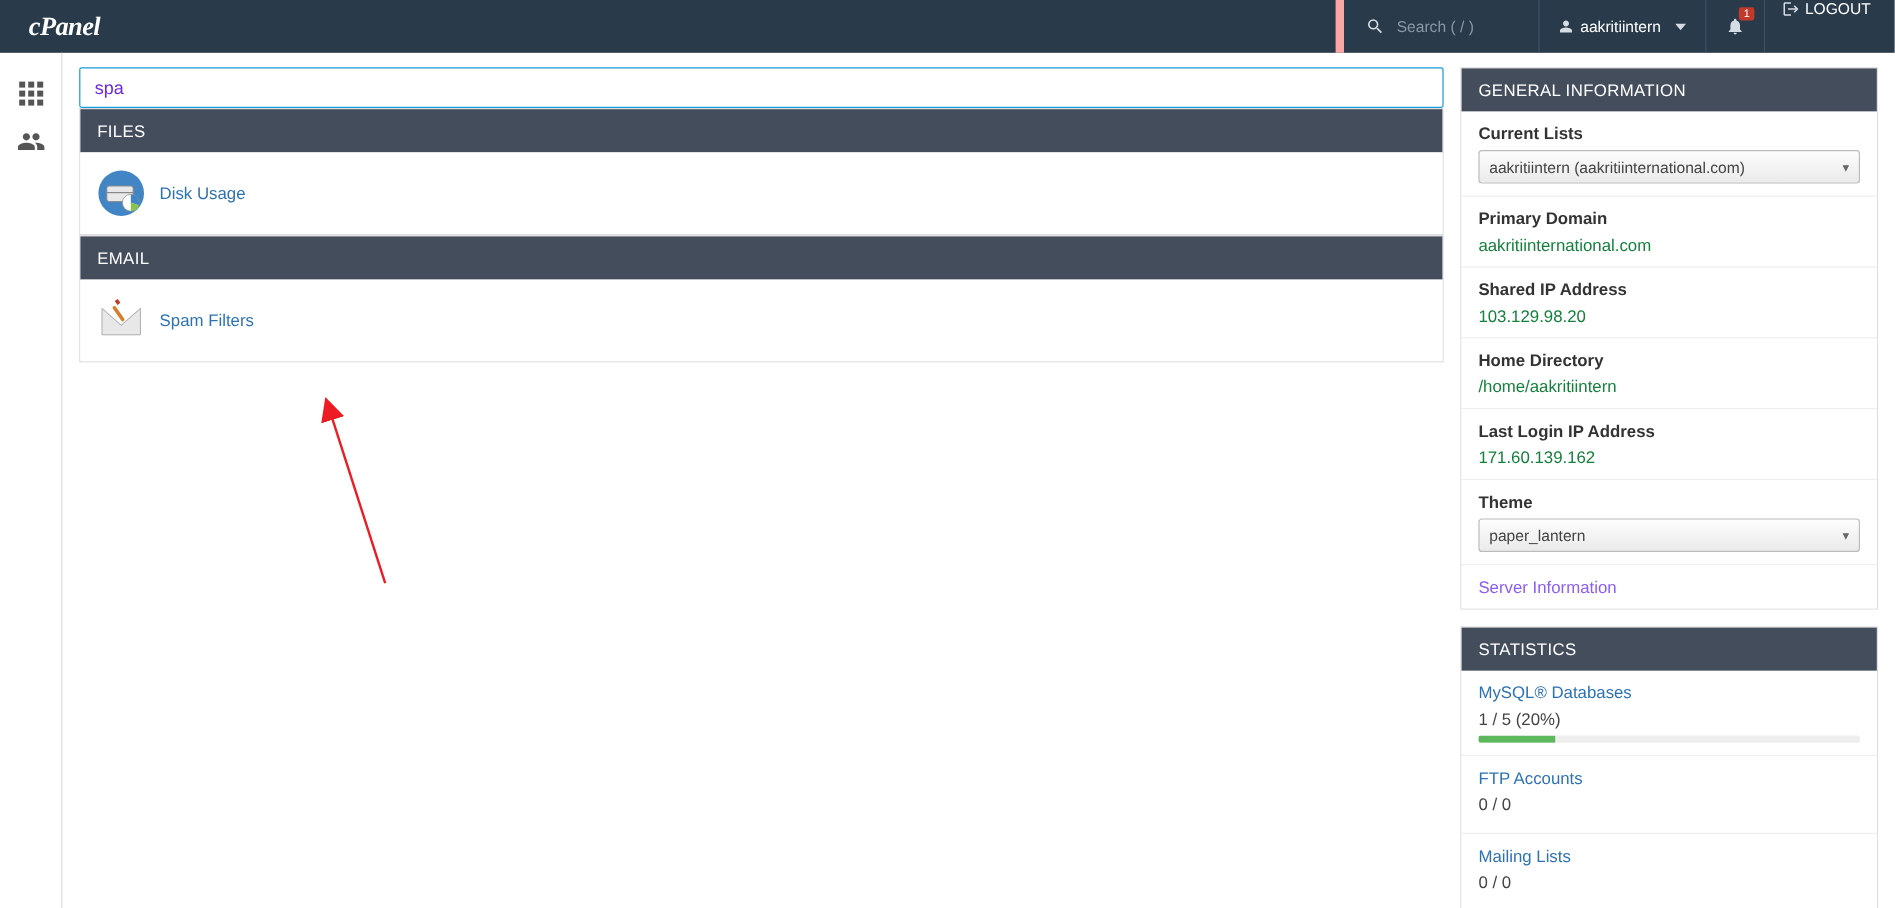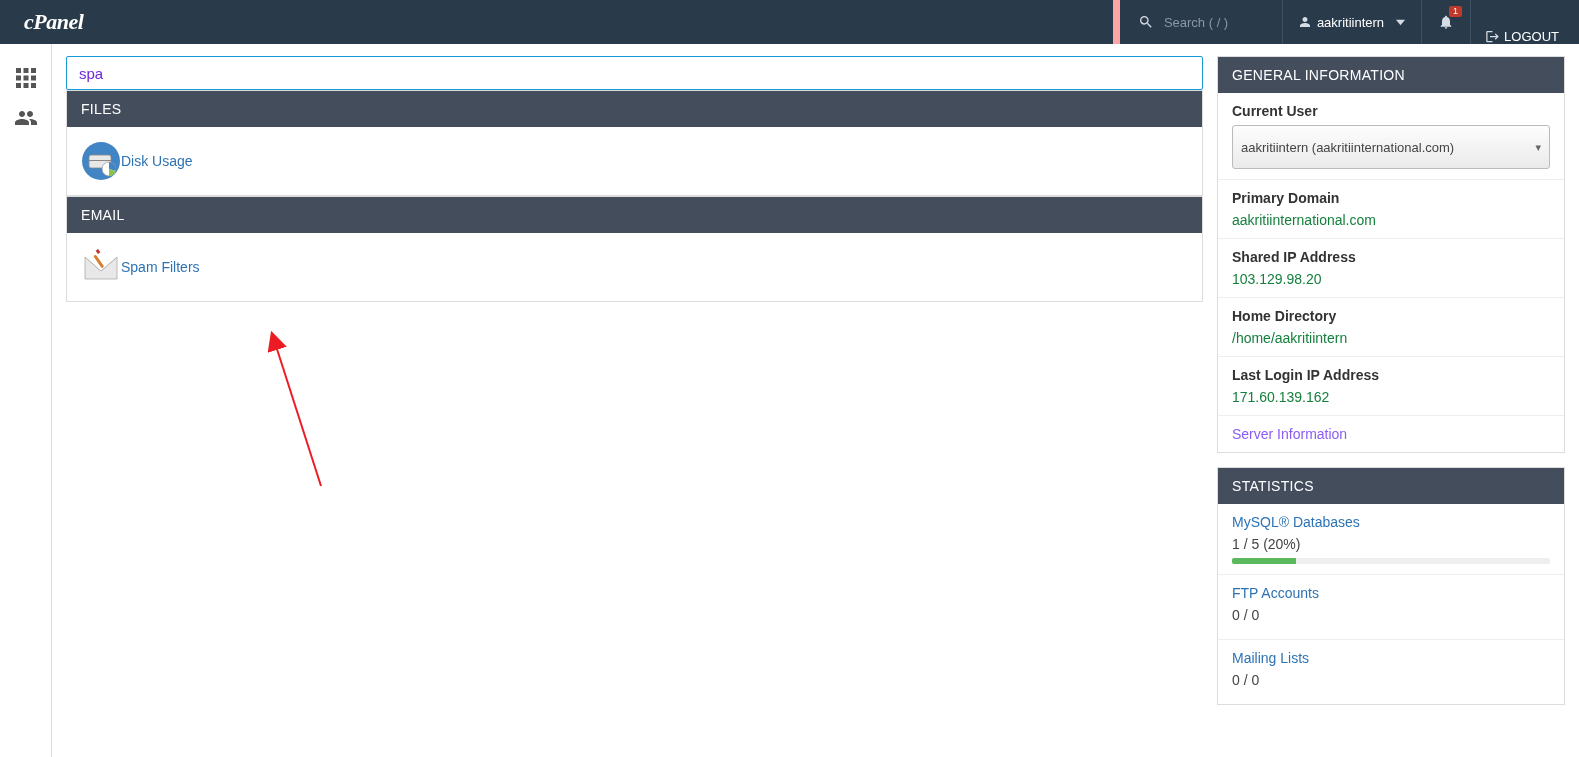--- a/index.html
+++ b/index.html
@@ -13,55 +13,55 @@
 .nav-search { border-left: 7px solid #fca5a5; height: 44px; display: flex; align-items: center; padding: 0 18px; }
 .nav-search svg { width: 16px; height: 16px; fill: #d6dce3; margin-right: 10px; }
 .nav-search input { background: transparent; border: none; outline: none; color: #d6dce3; font-size: 13px; width: 100px; }
 .nav-search input::placeholder { color: #8a97a4; }
 .nav-user { border-left: 1px solid #3e5062; height: 44px; display: flex; align-items: center; padding: 0 16px; font-size: 13px; cursor: pointer; }
 .nav-user svg.person { width: 12px; height: 12px; fill: #d6dce3; margin-right: 6px; }
 .nav-user svg.caret { width: 9px; height: 9px; fill: #d6dce3; margin-left: 12px; }
 .nav-bell { border-left: 1px solid #3e5062; height: 44px; display: flex; align-items: center; padding: 0 16px; position: relative; cursor: pointer;}
 .nav-bell svg { width: 16px; height: 16px; fill: #d6dce3; }
 .bell-badge { position: absolute; top: 6px; right: 8px; background: #c0392b; color: #fff; font-size: 9px; padding: 1px 4px; border-radius: 2px; line-height: 1; }
-.nav-logout { border-left: 1px solid #3e5062; height: 44px; display: flex; align-items: flex-end; padding: 0 20px 0 14px; font-size: 13px; cursor: pointer; }
+.nav-logout { border-left: 1px solid #3e5062; height: 44px; display: flex; align-items: flex-start; padding: 0 20px 0 14px; font-size: 13px; cursor: pointer; }
 .nav-logout svg { width: 15px; height: 15px; fill: #d6dce3; margin-right: 4px; }
 
 
 .wrapper { display: flex; }
 .sidebar { width: 52px; border-right: 1px solid #ddd; padding-top: 14px; min-height: calc(100vh - 44px); }
 .sidebar-item { width: 52px; height: 40px; display: flex; align-items: center; justify-content: center; cursor: pointer; }
 .sidebar-item svg { width: 24px; height: 24px; fill: #555; }
 .content { flex: 1; padding: 12px 14px; display: flex; gap: 14px; align-items: flex-start; }
 .main { flex: 1; min-width: 0; }
 .side-col { width: 348px; flex-shrink: 0; }
 
 
 .filter-box { border: 1px solid #179bd7; border-radius: 2px; outline: none; width: 100%; height: 34px; padding: 0 12px; font-size: 15px; color: #6d28d9; box-shadow: 0 0 0 0 rgba(23,155,215,0.2); }
 
 
 .group { border: 1px solid #ddd; }
 .group-header { background: #444d5c; color: #fff; padding: 10px 14px; font-size: 14px; letter-spacing: 0.3px; }
 .group-body { background: #fff; padding: 14px; display: flex; flex-wrap: wrap; }
-.item { display: flex; align-items: center; cursor: pointer; }
+.item { display: flex; align-items: center; gap: 12px; cursor: pointer; }
 .item-icon { width: 40px; height: 40px; flex-shrink: 0; }
 .item-label { color: #2d73b4; font-size: 14px; }
 
 
 .disk-icon-circle { fill: #4285c5; }
 
 
 .panel { border: 1px solid #ddd; margin-bottom: 14px; }
 .panel-header { background: #444d5c; color: #fff; padding: 10px 14px; font-size: 14px; letter-spacing: 0.3px; }
 .panel-body { background: #fff; }
 .row { padding: 10px 14px; border-bottom: 1px solid #eee; }
 .row:last-child { border-bottom: none; }
 .row-label { font-weight: 600; color: #333; margin-bottom: 6px; font-size: 14px;}
 .row-value { color: #15803d; font-size: 14px;}
-.row-select { width: 100%; height: 44px; border: 1px solid #bbb; background: linear-gradient(#fdfdfd,#eaeaea); border-radius: 3px; padding: 0 8px; font-size: 13px; color: #444; position: relative; display: flex; align-items: center; justify-content: space-between; cursor: pointer;}
+.row-select { width: 100%; height: 28px; border: 1px solid #bbb; background: linear-gradient(#fdfdfd,#eaeaea); border-radius: 3px; padding: 0 8px; font-size: 13px; color: #444; position: relative; display: flex; align-items: center; justify-content: space-between; cursor: pointer;}
 .row-select::after { content: "▾"; color: #666; font-size: 11px; }
 .link { color: #8b5cf6; cursor: pointer; }
 
 .stat-row { padding: 10px 14px; border-bottom: 1px solid #eee; }
 .stat-row:last-child { border-bottom: none;}
 .stat-title { color: #2d73b4; font-size: 14px; margin-bottom: 6px; cursor: pointer; display: inline-block;}
 .stat-value { font-size: 14px; color: #444; margin-bottom: 6px;}
 .progress { height: 6px; background: #eee; width: 100%; border-radius: 2px; overflow: hidden;}
 .progress-fill { height:100%; background: #5cb85c; }
 
@@ -180,40 +180,46 @@
         <line x1="115" y1="160" x2="70" y2="20" stroke="#ed1c24" stroke-width="2" marker-end="url(#ah)"></line>
       </svg>
 
     </div>
 
     <div class="side-col">
       <div class="panel">
         <div class="panel-header">GENERAL INFORMATION</div>
         <div class="panel-body">
           <div class="row">
-            <div class="row-label">Current User</div>
+            <div class="row-label">Current Lists</div>
             <div class="row-select">
                 <span>aakritiintern (aakritiinternational.com)</span>
               </div>
           </div>
           <div class="row">
             <div class="row-label">Primary Domain</div>
             <div class="row-value">aakritiinternational.com</div>
           </div>
           <div class="row">
             <div class="row-label">Shared IP Address</div>
             <div class="row-value">103.129.98.20</div>
           </div>
           <div class="row">
             <div class="row-label">Home Directory</div>
             <div class="row-value">/home/aakritiintern</div>
           </div>
           <div class="row">
             <div class="row-label">Last Login IP Address</div>
             <div class="row-value">171.60.139.162</div>
+          </div>
+          <div class="row">
+            <div class="row-label">Theme</div>
+            <div class="row-select">
+                <span>paper_lantern</span>
+              </div>
           </div>
           <div class="row">
             <span class="link">Server Information</span>
           </div>
         </div>
       </div>
 
       <div class="panel">
         <div class="panel-header">STATISTICS</div>
         <div class="panel-body">

